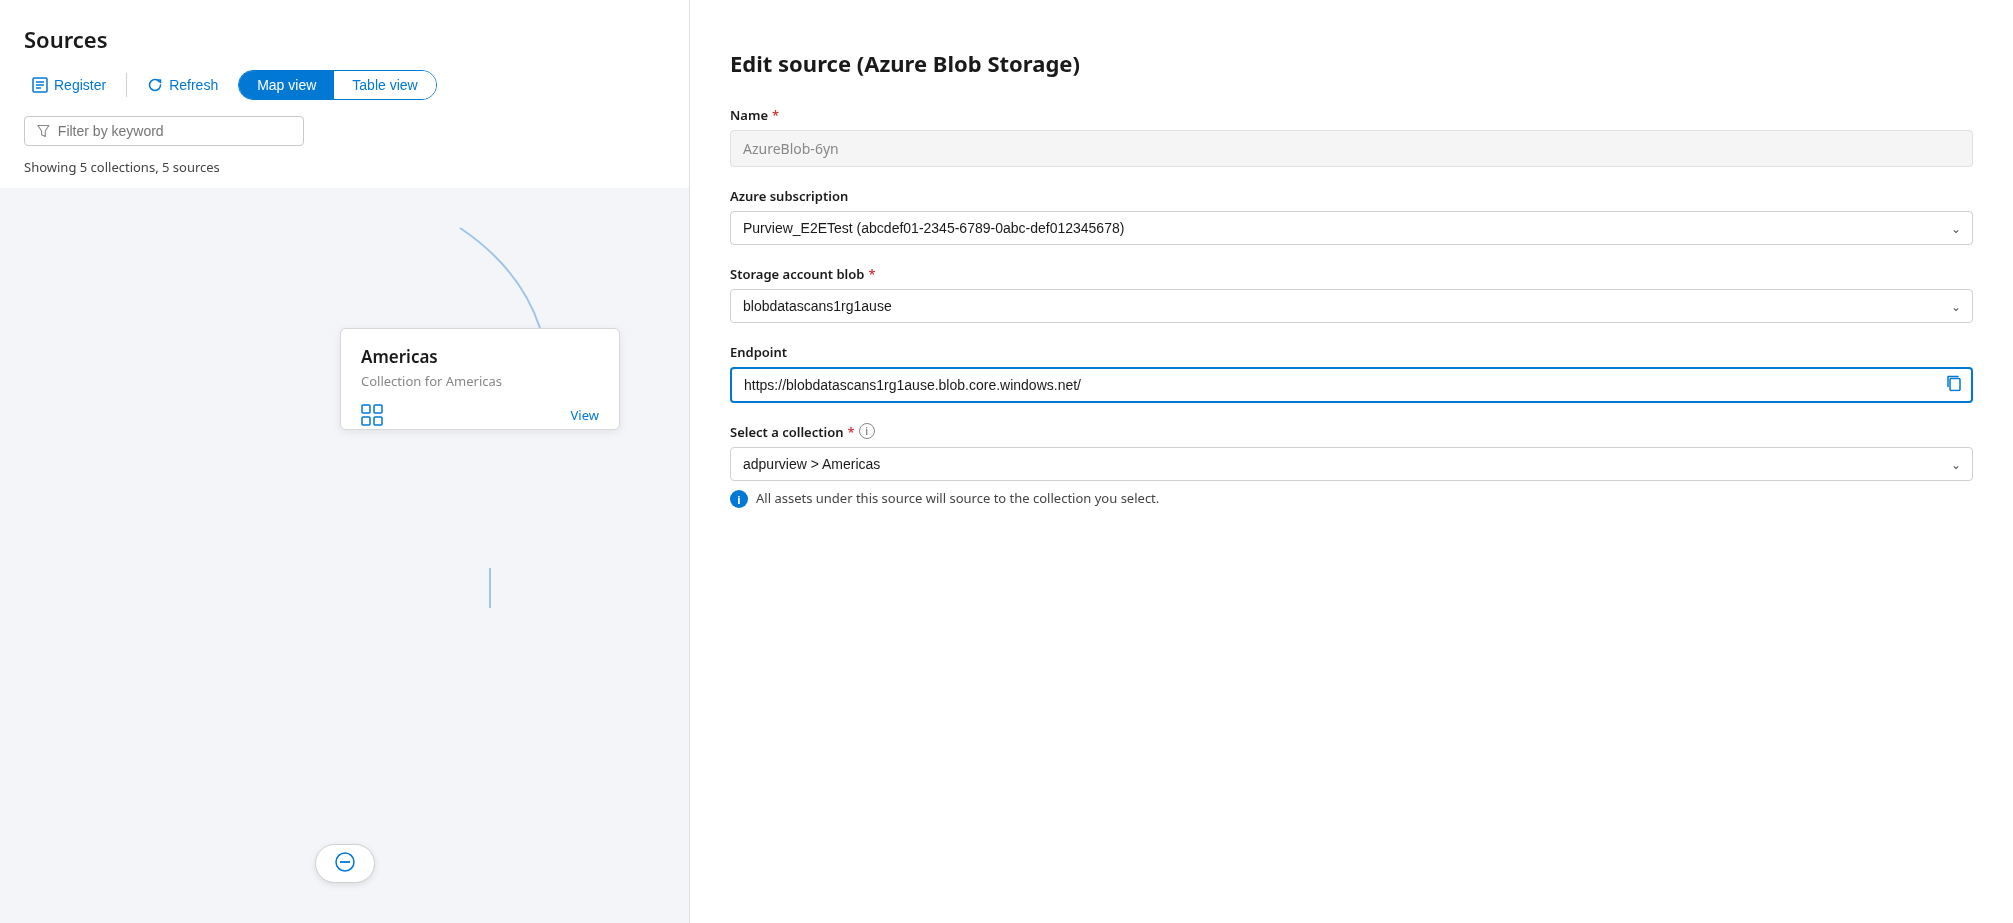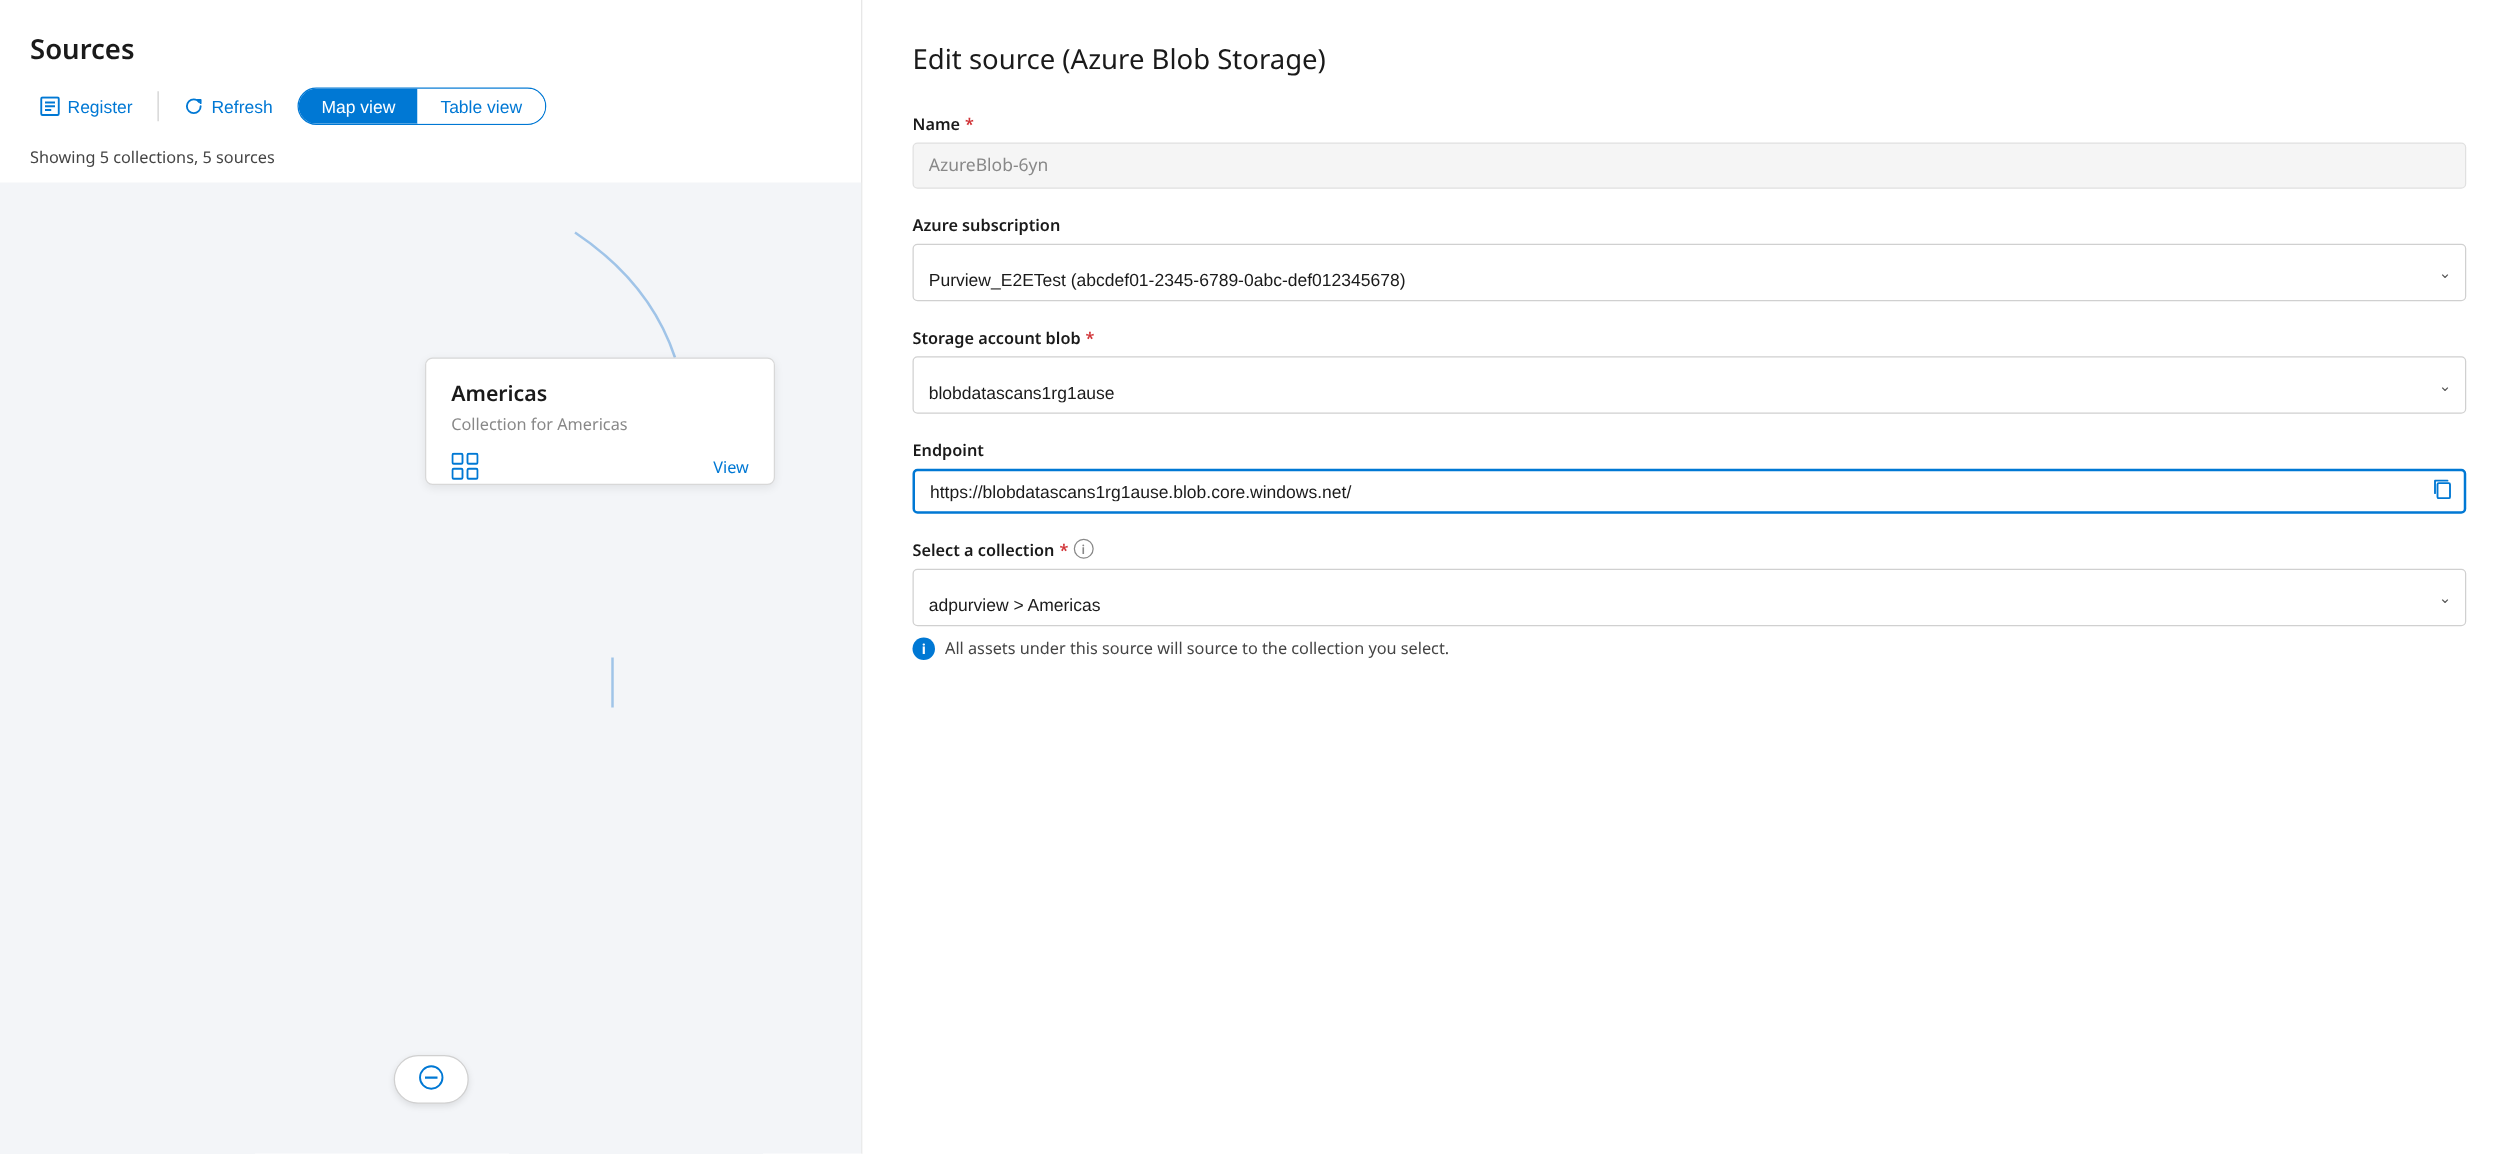--- a/index.html
+++ b/index.html
@@ -195,23 +195,24 @@
     
     .right-panel {
       flex: 1;
       background: #fff;
       padding: 32px 40px;
       overflow-y: auto;
     }
 
     .panel-title {
       font-size: 22px;
-      font-weight: 400;
+      font-weight: 700;
       color: #1a1a1a;
       margin-bottom: 28px;
+      margin-top: 16px;
     }
 
     .form-group {
       margin-bottom: 20px;
     }
 
     .form-label {
       font-size: 13px;
       font-weight: 600;
       color: #1a1a1a;
@@ -250,21 +251,21 @@
 
     .select-wrap {
       position: relative;
       width: 100%;
     }
 
     .select-wrap select {
       width: 100%;
       border: 1px solid #d0d0d0;
       border-radius: 4px;
-      padding: 20px 40px 8px 12px;
+      padding: 8px 40px 8px 12px;
       background: #fff;
       font-size: 14px;
       color: #1a1a1a;
       appearance: none;
       cursor: pointer;
     }
 
     .select-chevron {
       position: absolute;
       right: 12px;
@@ -352,20 +353,28 @@
       </svg>
       <span>Refresh</span>
     </button>
 
     <div class="view-toggle">
       <button class="view-btn active">Map view</button>
       <button class="view-btn inactive">Table view</button>
     </div>
   </div>
 
+  <div class="filter-bar">
+    <div class="filter-input-wrap">
+      <svg width="14" height="14" viewBox="0 0 14 14" fill="none">
+        <polygon points="1,1 13,1 9,7 9,13 5,11 5,7" stroke="#888" stroke-width="1.2" fill="none" stroke-linejoin="round"></polygon>
+      </svg>
+      <input type="text" placeholder="Filter by keyword" style="">
+    </div>
+  </div>
 
   <div class="showing-text">Showing 5 collections, 5 sources</div>
 
   <div class="map-canvas">
 
     <svg class="map-svg">
 
       <path d="M 460 40 Q 520 80 540 140" stroke="#a0c4e8" stroke-width="2" fill="none"></path>
 
       <path d="M 490 380 L 490 420" stroke="#a0c4e8" stroke-width="2" fill="none"></path>

